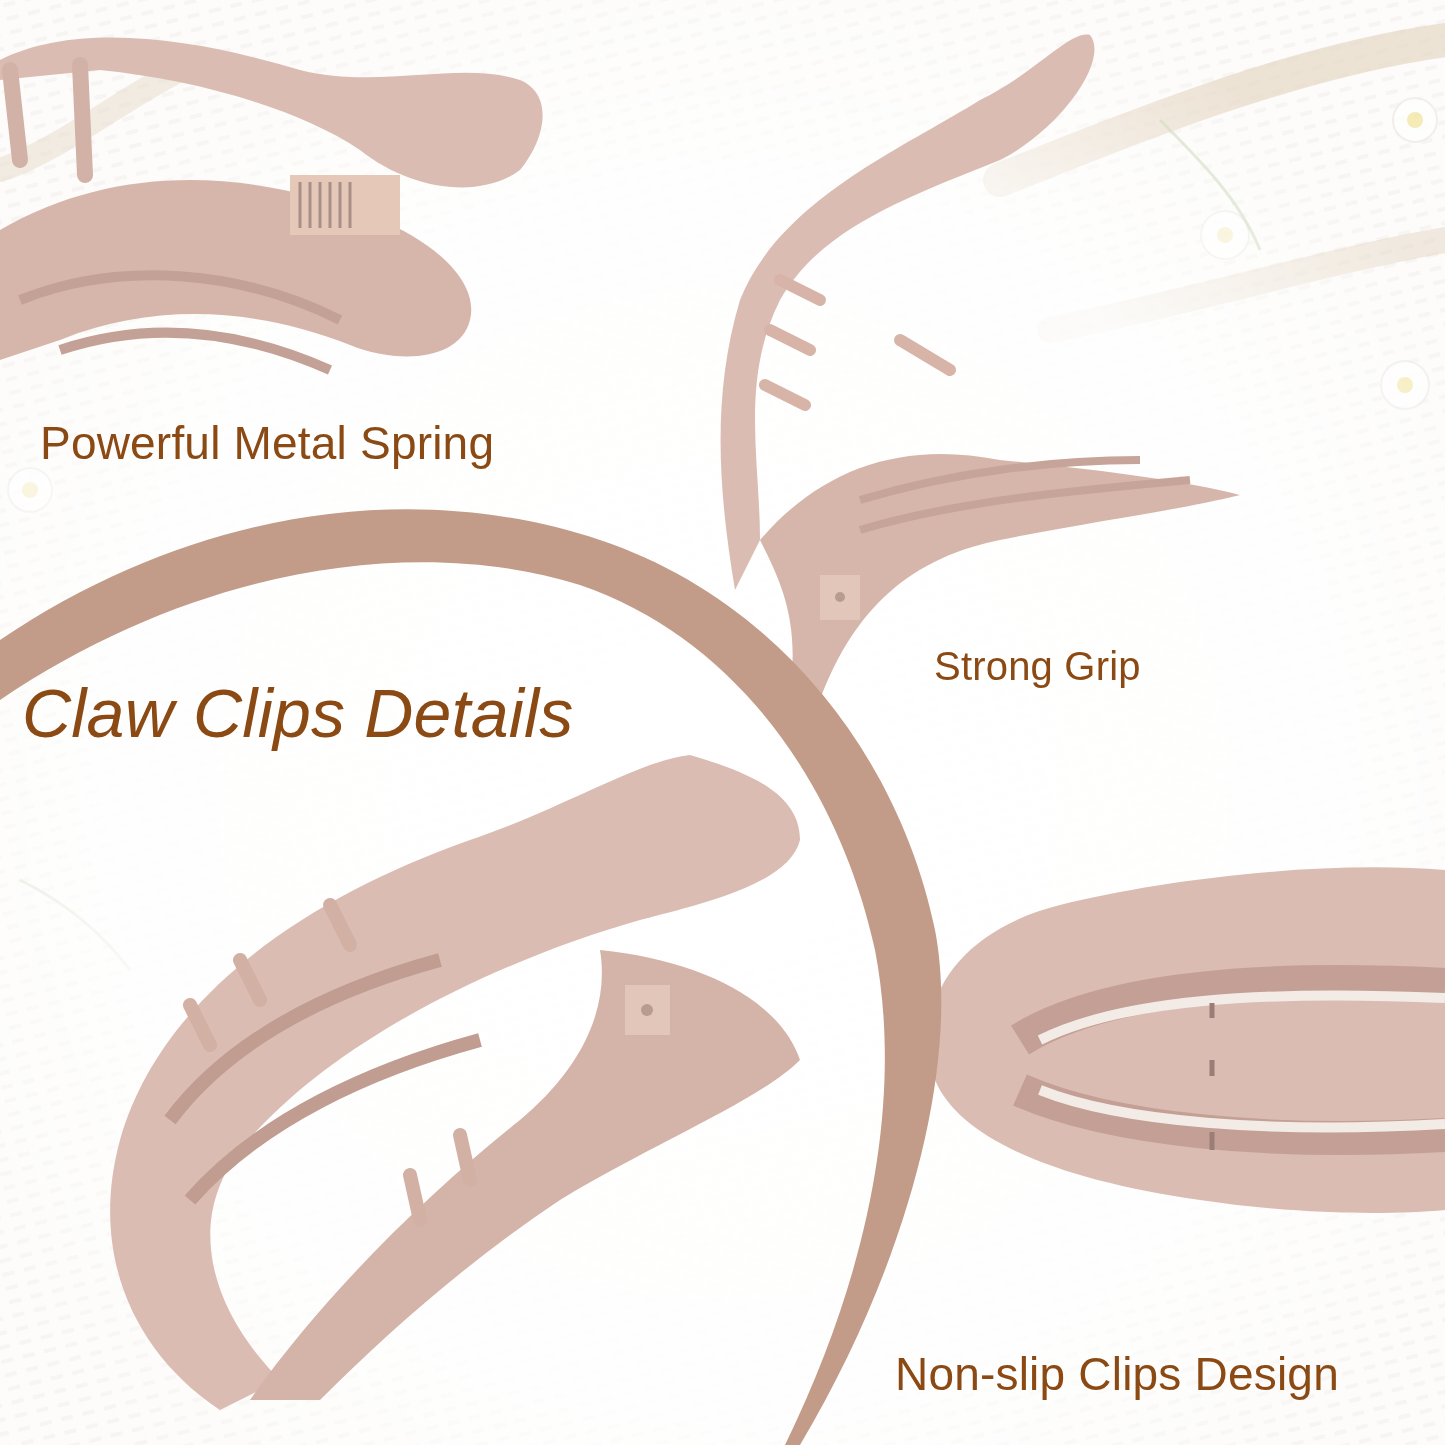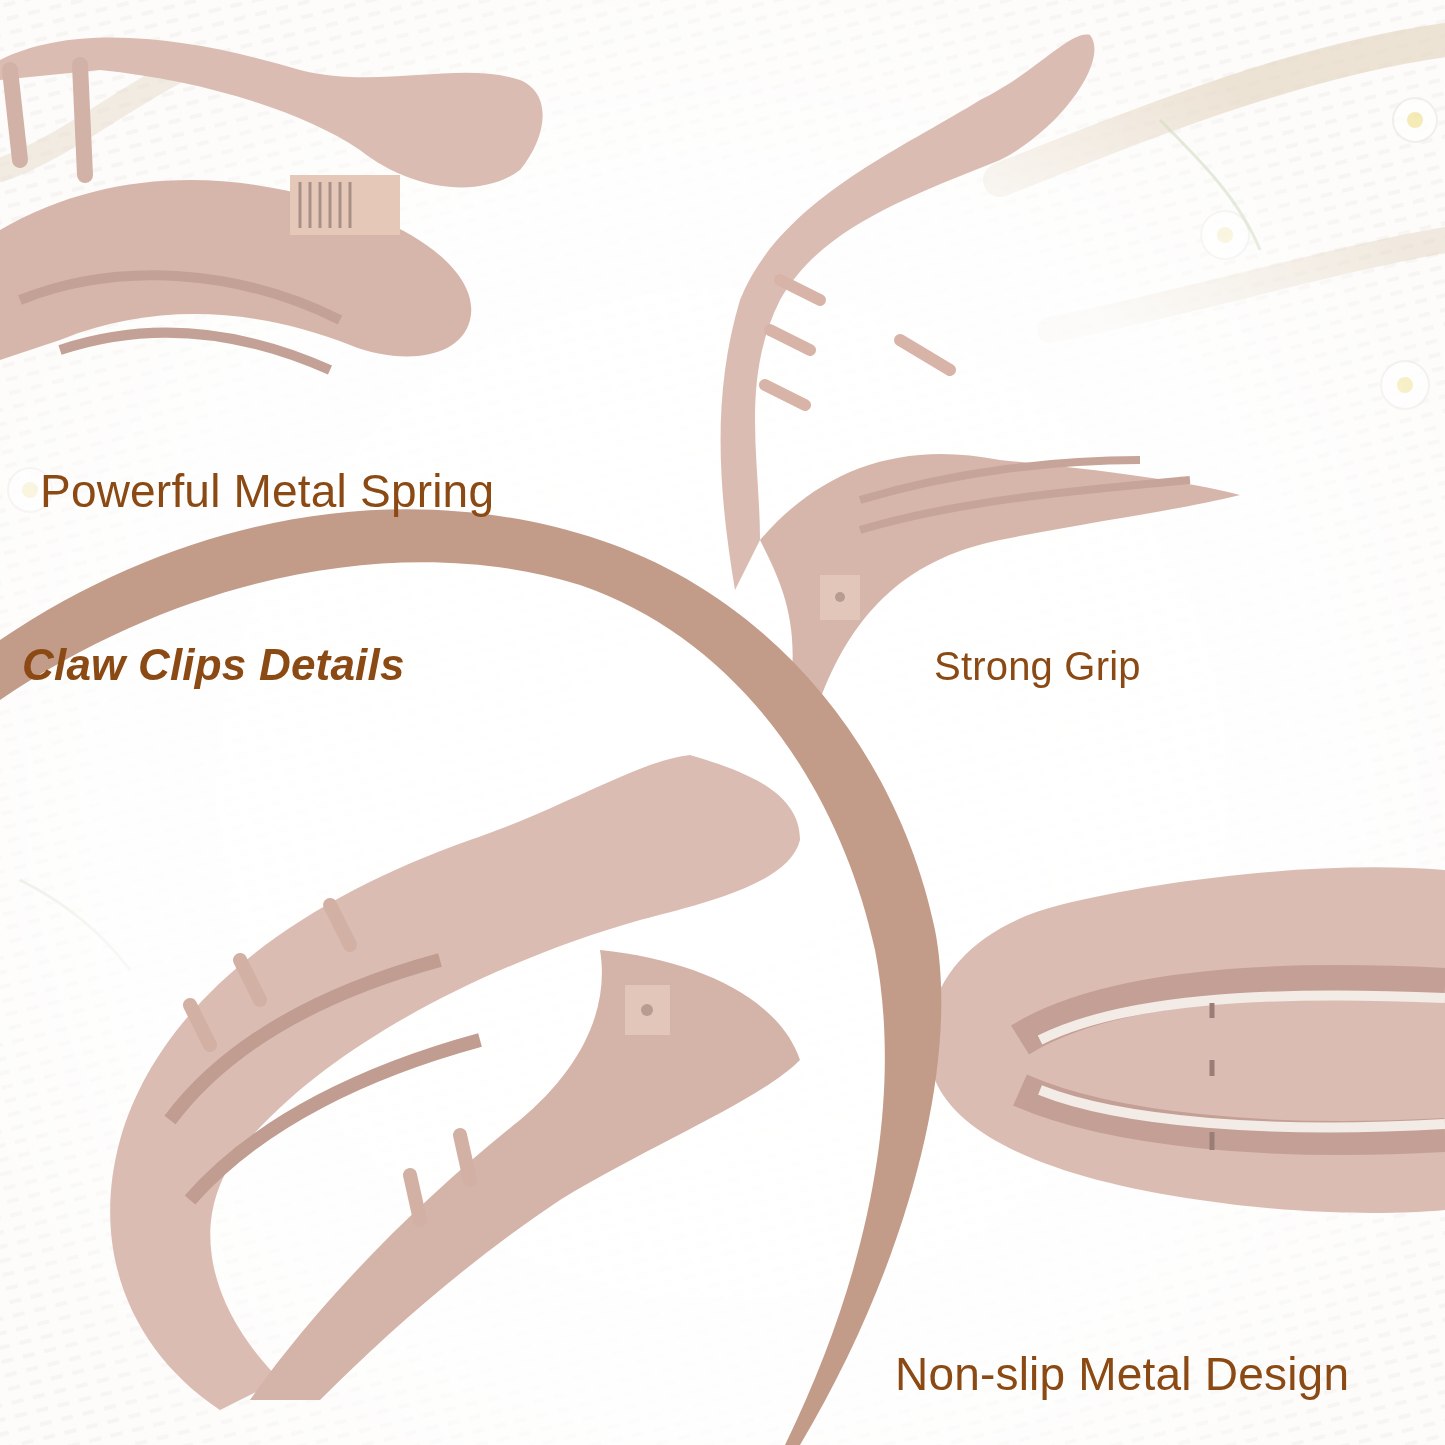--- a/index.html
+++ b/index.html
@@ -1,21 +1,21 @@
 <!DOCTYPE html>
 <html><head>
 <meta charset="utf-8">
 <style>
   html,body{margin:0;padding:0;}
   body{width:1445px;height:1445px;overflow:hidden;background:#fbf9f7;position:relative;font-family:"Liberation Sans",sans-serif;}
   .stage{position:absolute;left:0;top:0;width:1445px;height:1445px;overflow:hidden;background:#fdfcfb;}
   svg{position:absolute;left:0;top:0;}
   .label{position:absolute;color:#8b4a14;white-space:nowrap;letter-spacing:0.2px;}
-  .label-spring{left:40px;top:416px;font-size:46px;margin-top:48px;}
-  .label-title{left:22px;top:640px;font-size:44px;font-style:italic;font-weight:bold;}
+  .label-spring{left:40px;top:416px;font-size:46px;}
+  .label-title{left:22px;top:674px;font-size:68px;font-style:italic;font-weight:normal;}
   .label-grip{left:934px;top:636px;font-size:40px;line-height:60px;}
   .label-grip span{display:block;}
   .label-nonslip{left:895px;top:1347px;font-size:46px;}
 </style>
 </head>
 <body>
 
 <div class="stage">
 
   <svg width="1445" height="1445" viewBox="0 0 1445 1445">
@@ -117,14 +117,14 @@
     </g>
 
     <path d="M0 640 C200 505 420 480 600 540 C780 600 900 760 935 930 C960 1060 910 1260 800 1445 L785 1445 C880 1250 900 1080 875 950 C840 790 740 640 580 585 C420 535 200 565 0 700 Z" fill="#c29c88"></path>
   </svg>
 
   <div class="label label-spring">Powerful Metal Spring</div>
   <div class="label label-title">Claw Clips Details</div>
   <div class="label label-grip">
     <span>Strong Grip</span>
   </div>
-  <div class="label label-nonslip">Non-slip Metal Design</div>
+  <div class="label label-nonslip">Non-slip Clips Design</div>
 </div>
 
 </body></html>

